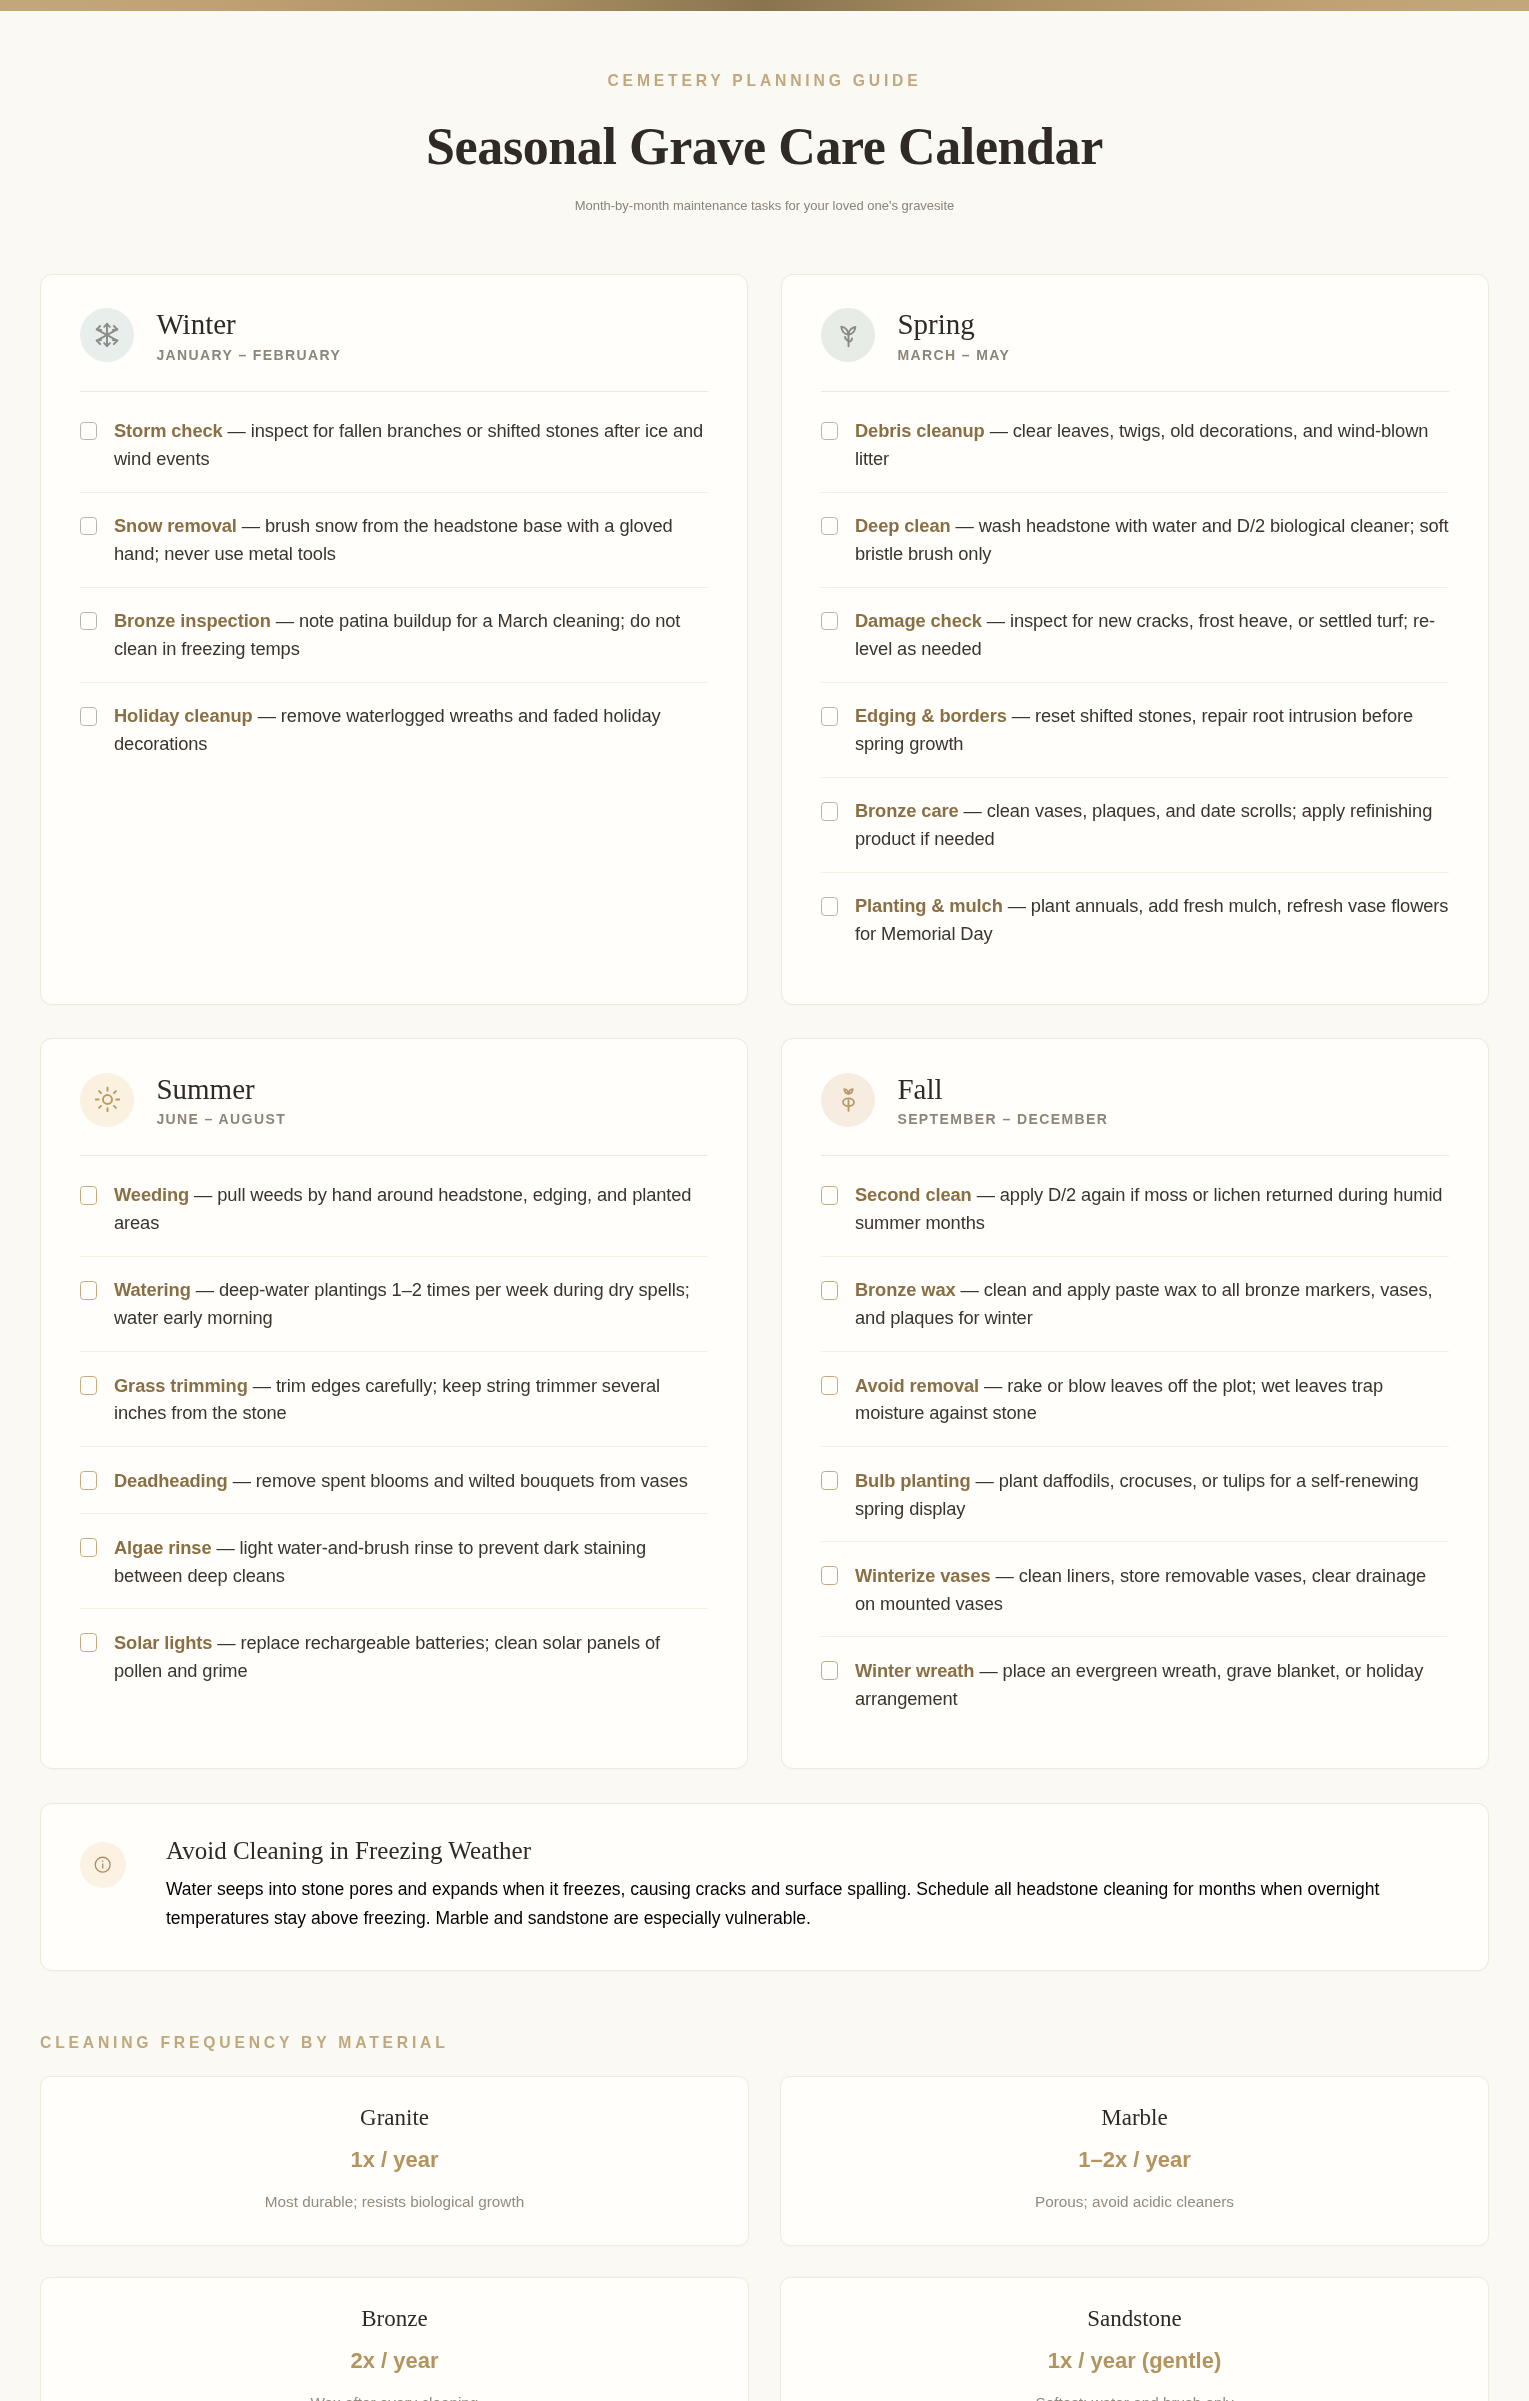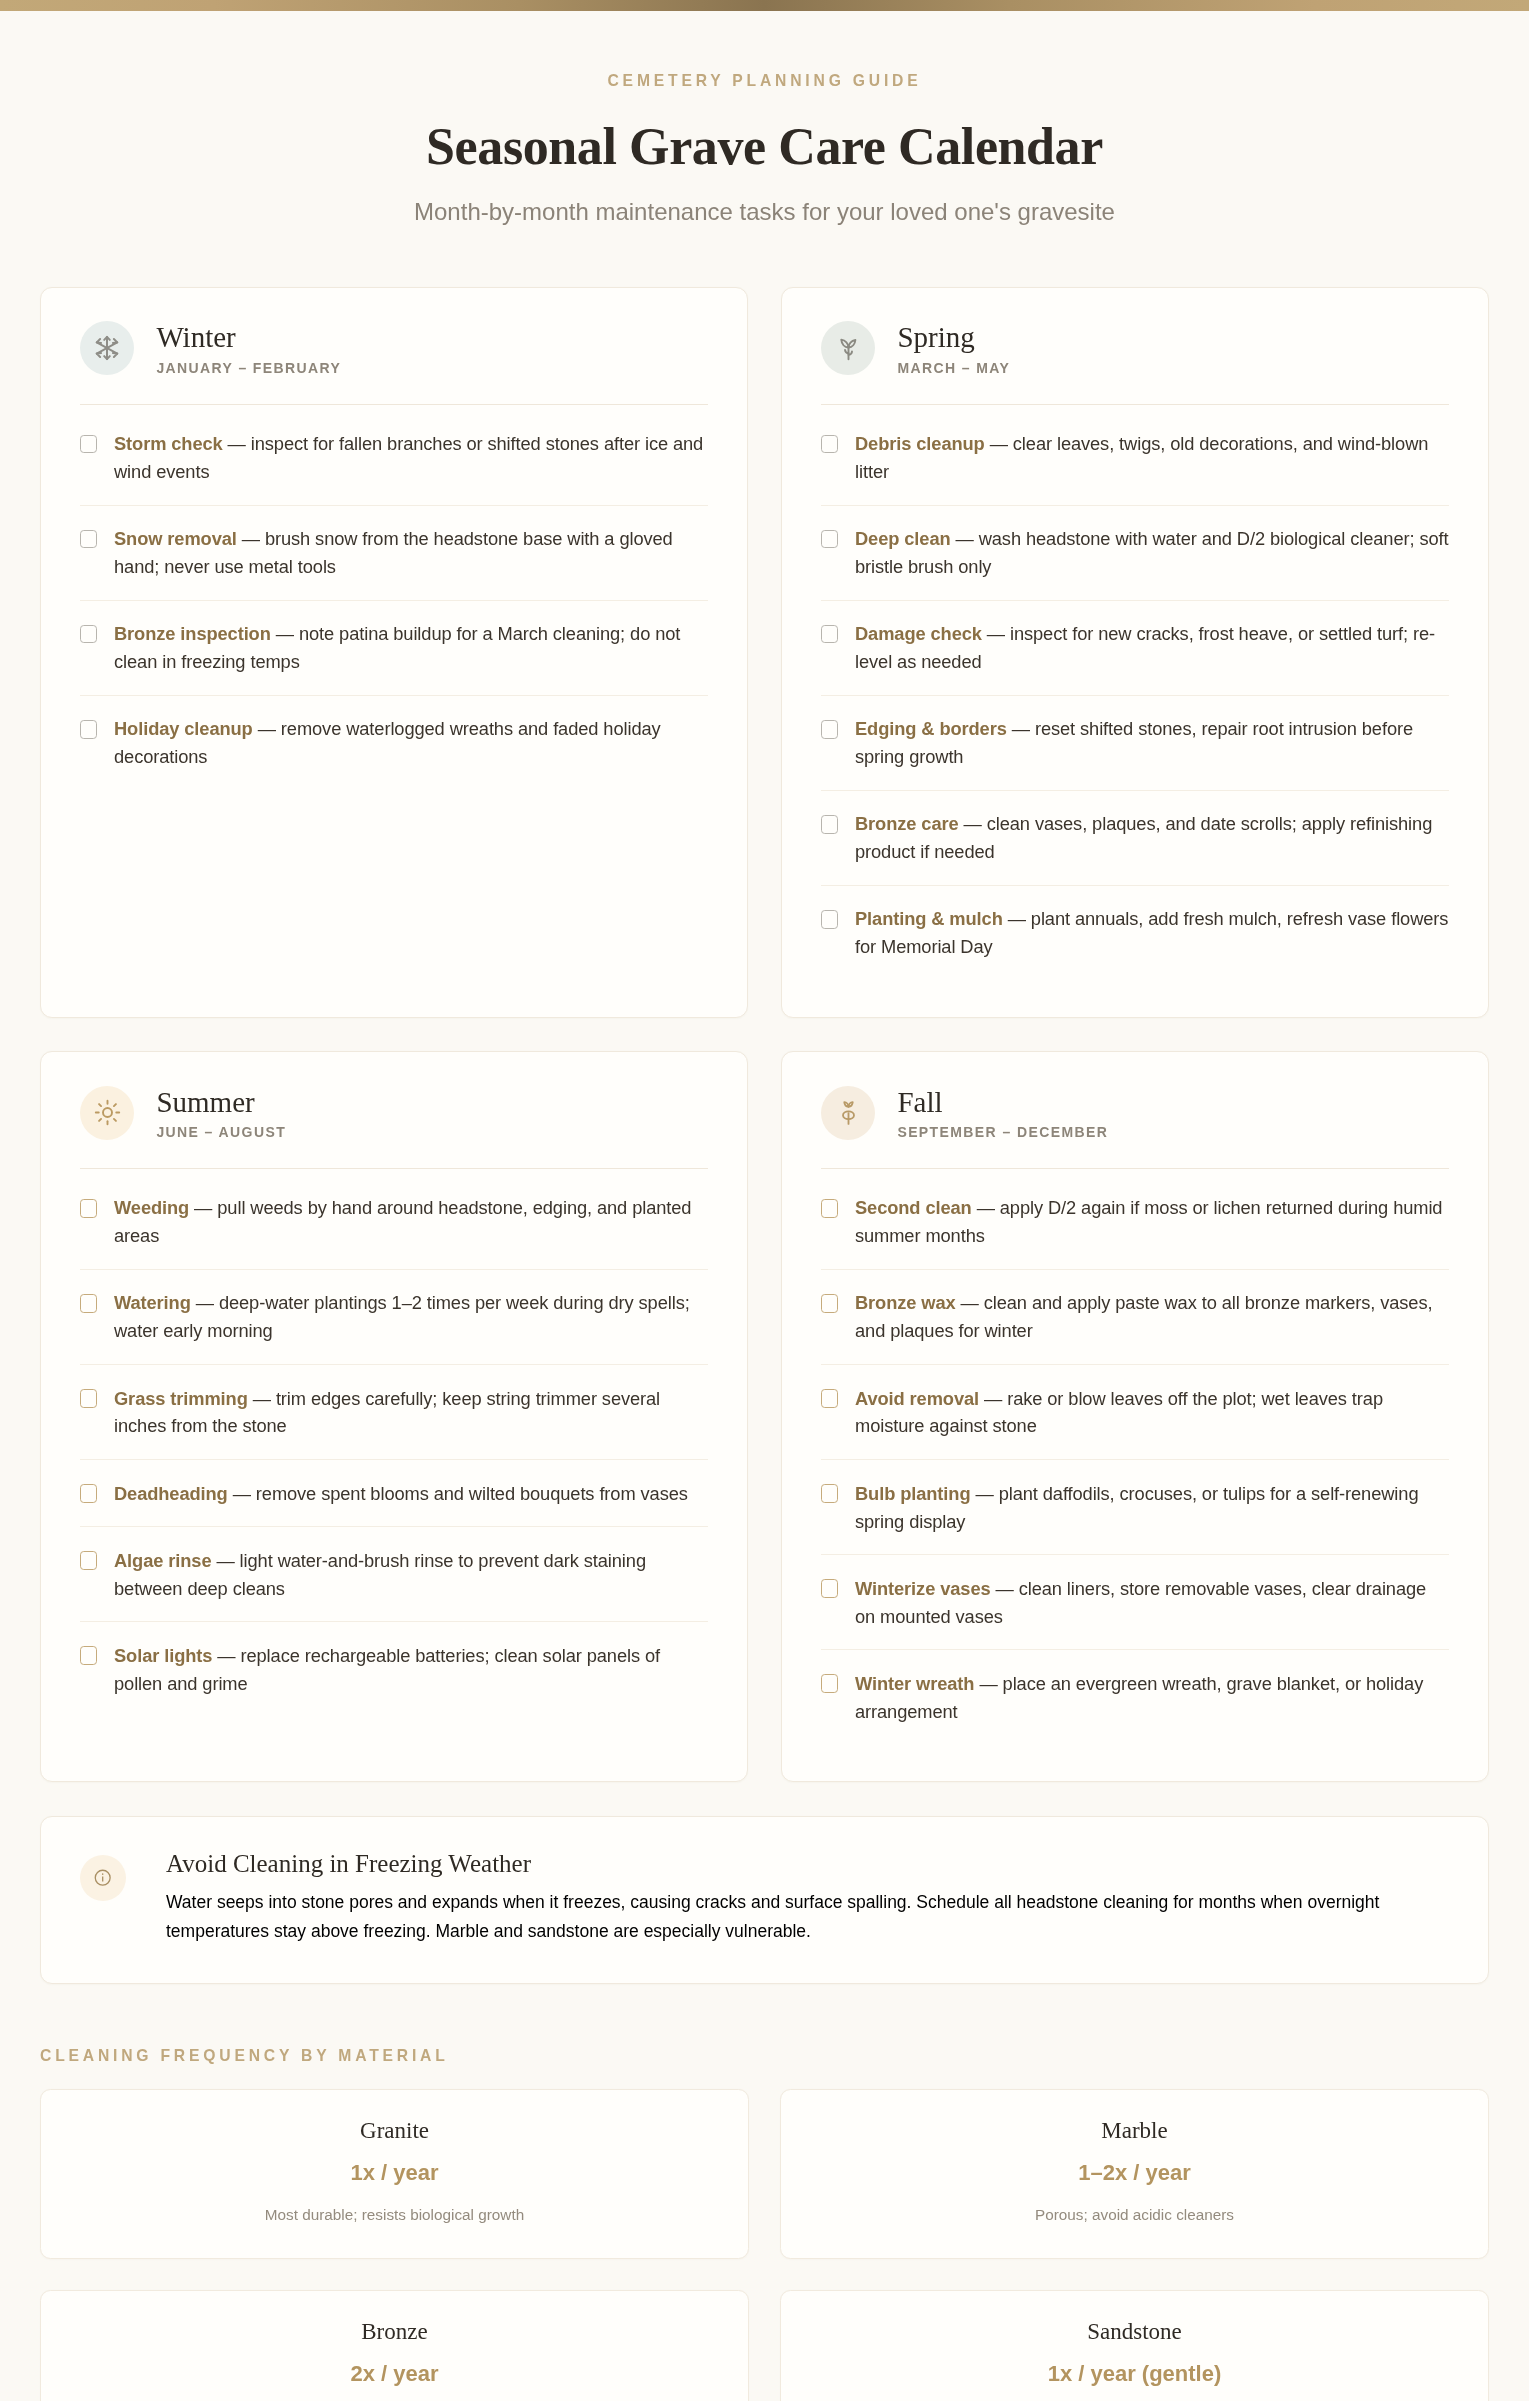--- a/index.html
+++ b/index.html
@@ -29,21 +29,21 @@
     text-transform: uppercase;
   }
   .page-title {
     font-family: "Liberation Serif", serif;
     font-size: 52px;
     color: #2f2a24;
     margin-top: 27px;
     letter-spacing: -0.4px;
   }
   .page-sub {
-    font-size: 24px;
+    font-size: 13px;
     color: #8b8378;
     margin-top: 22.4px;
   }
 
   
   .wrap { width: 1449px; margin: 0 auto; }
   .season-grid {
     display: grid;
     grid-template-columns: 1fr 1fr;
     gap: 33px;

